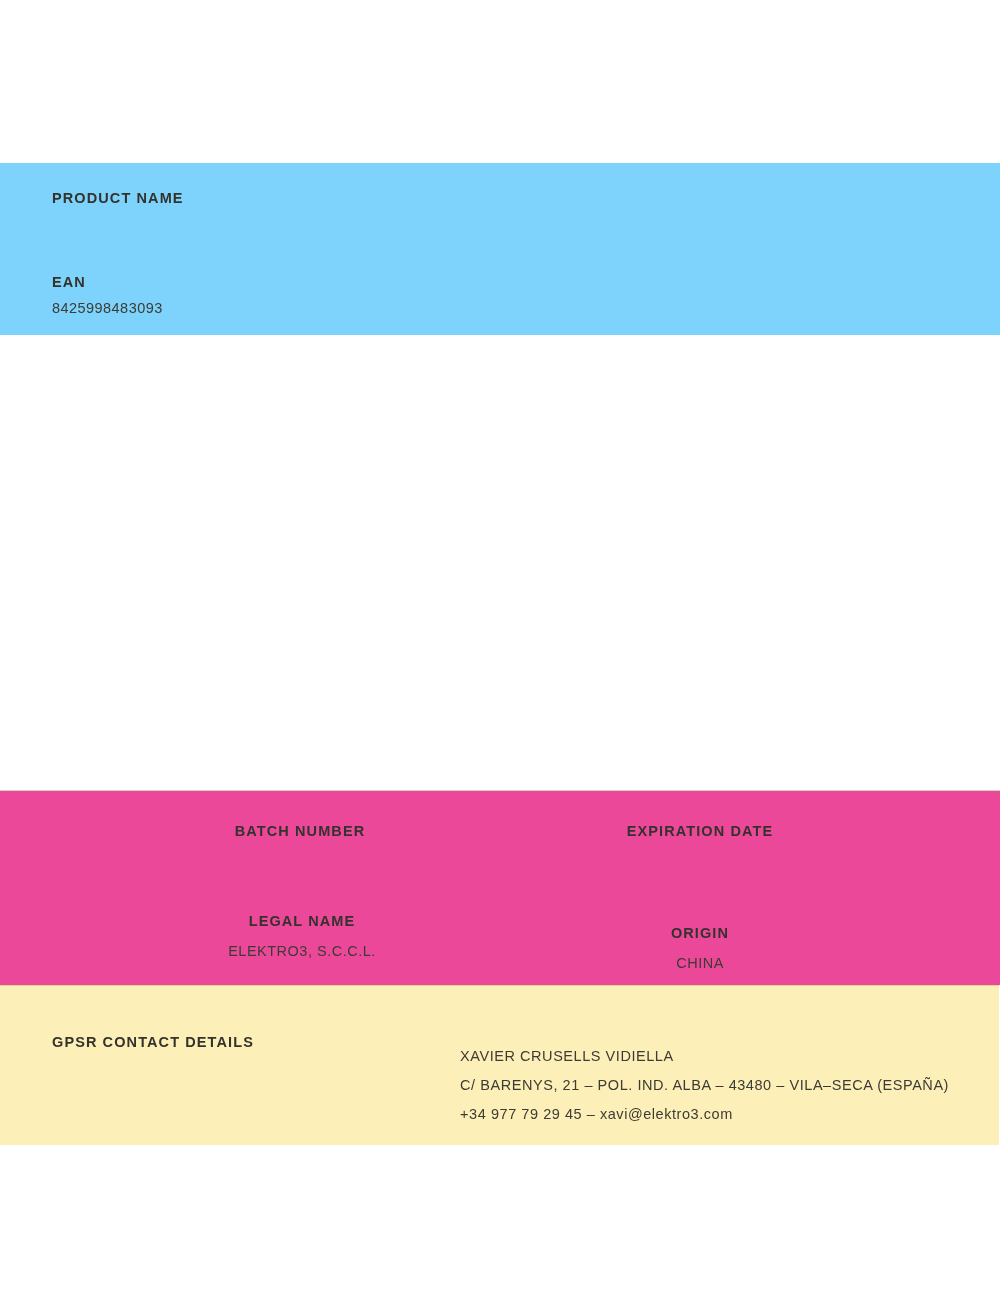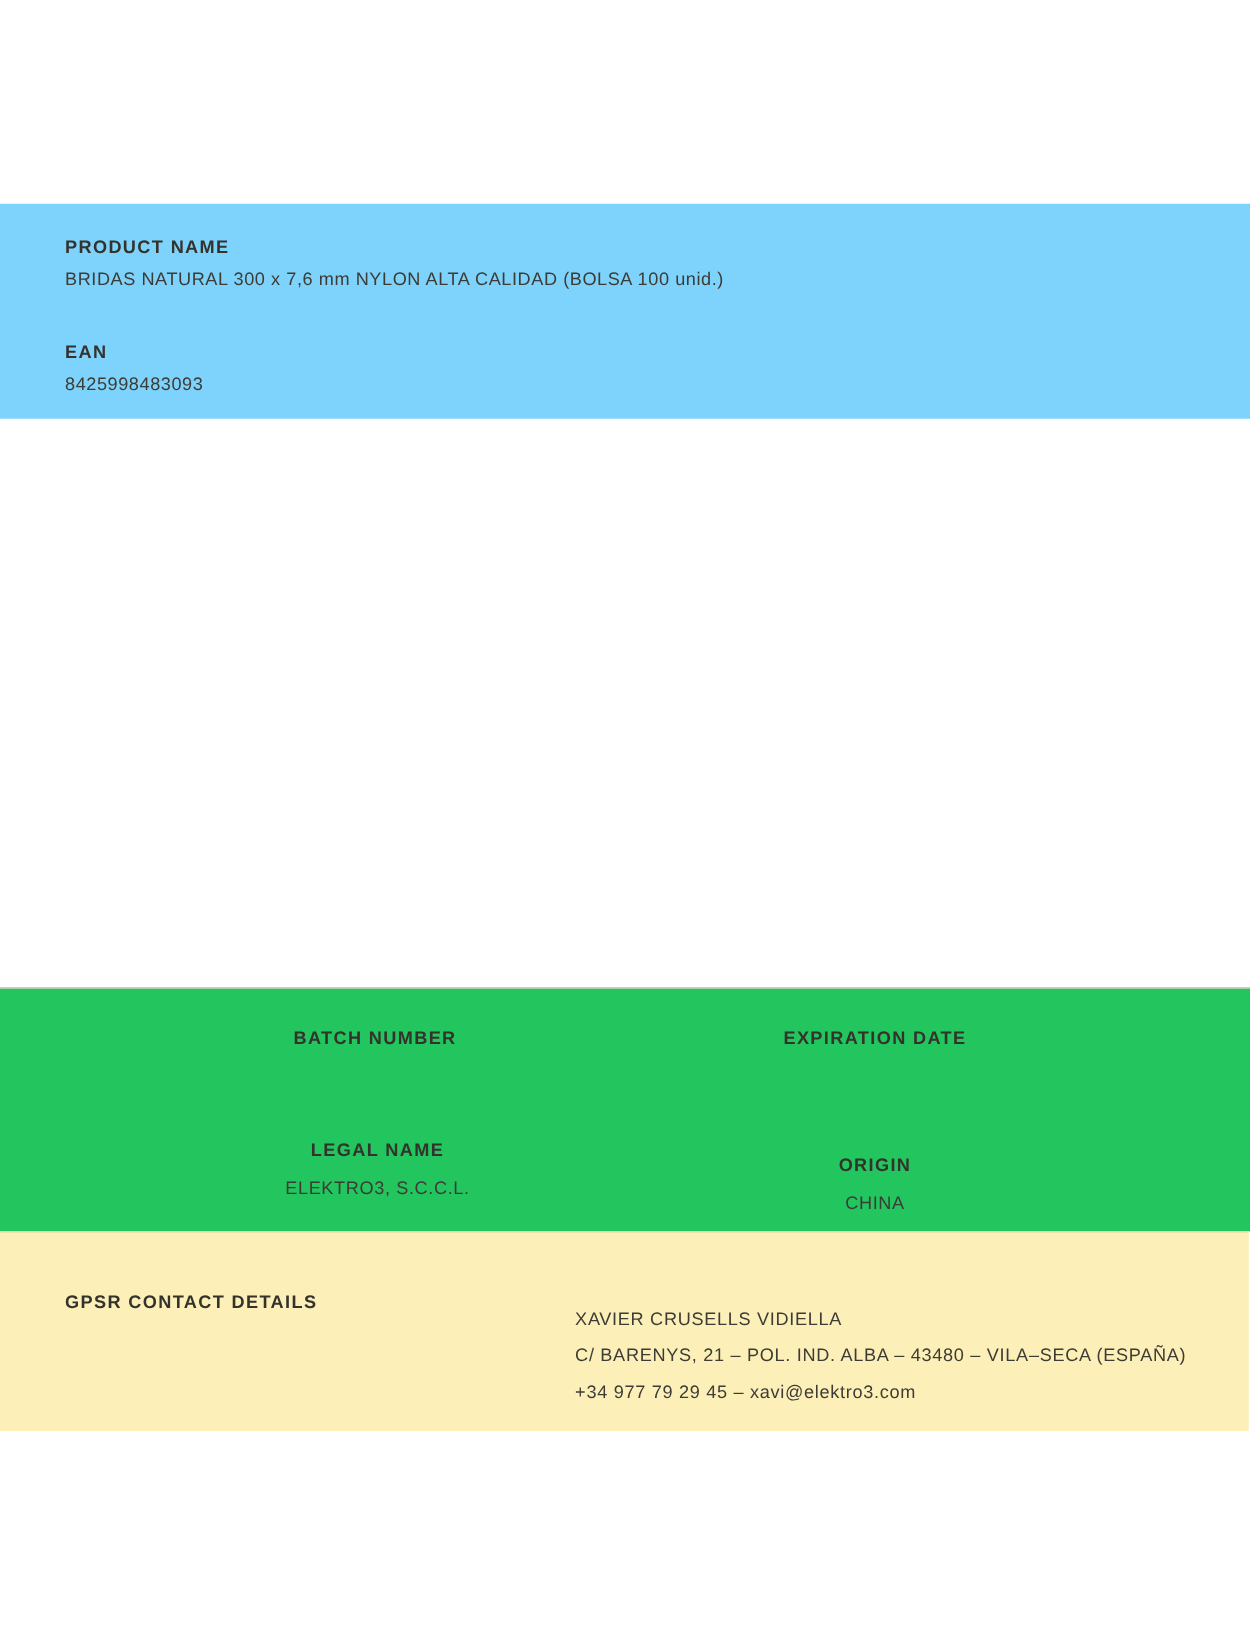--- a/index.html
+++ b/index.html
@@ -69,21 +69,21 @@
     background: #ffffff;
   }
 
   
   .batch-block {
     position: absolute;
     left: 0;
     top: 790px;
     width: 1000px;
     height: 195px;
-    background: #22c55e;
+    background: #ec4899;
     border-top: 1px solid #d9d3bd;
     box-sizing: border-box;
   }
 
   .col-cell {
     position: absolute;
     text-align: center;
   }
 
   .col-label {
@@ -170,21 +170,20 @@
 <body>
 
 <div class="page">
 
   <div class="top-area"></div>
 
   <section class="product-block">
 
     <div class="field" id="product-name-field">
       <p class="field-label">PRODUCT NAME</p>
-      <p class="field-value">BRIDAS NATURAL 300 x 7,6 mm NYLON ALTA CALIDAD (BOLSA 100 unid.)</p>
     </div>
 
     <div class="field" id="ean-field">
       <p class="field-label">EAN</p>
       <p class="field-value">8425998483093</p>
     </div>
 
   </section>
 
   <div class="blank-area"></div>

